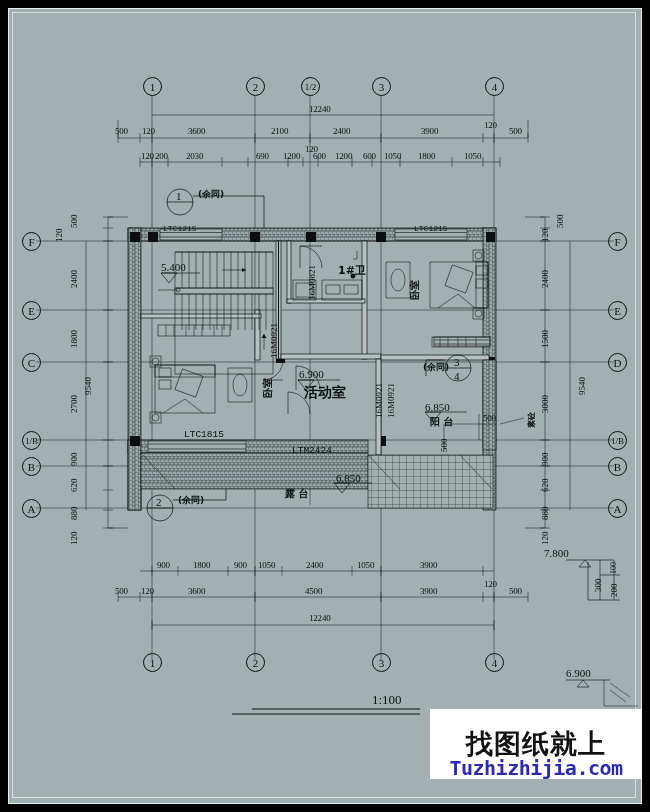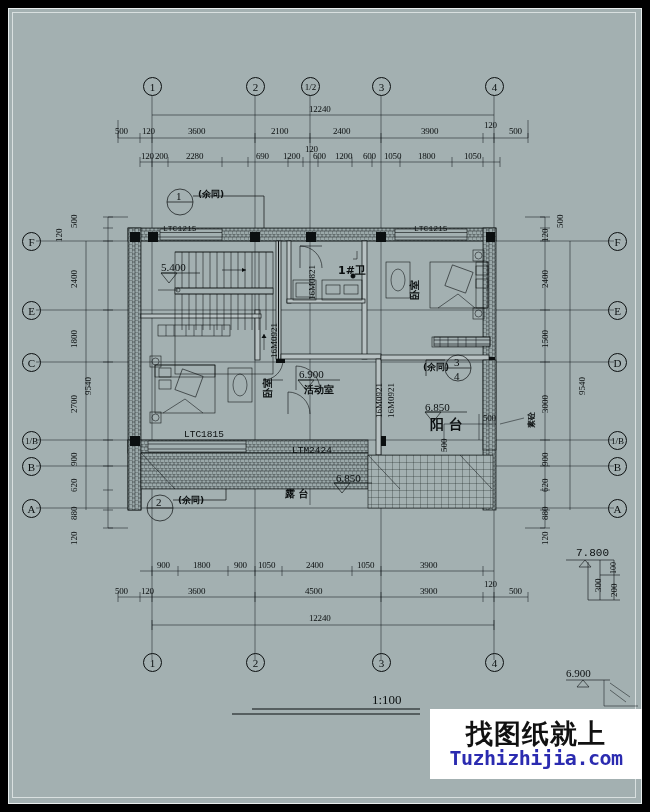--- a/index.html
+++ b/index.html
@@ -511,23 +511,23 @@
     <div class="txt dim" style="left:176px;top:191px;font-size:11px;">1</div>
     <div class="txt cn" style="left:198px;top:190px;">(余同)</div>
     <div class="txt dim" style="left:156px;top:497px;font-size:11px;">2</div>
     <div class="txt cn" style="left:178px;top:496px;">(余同)</div>
     <div class="txt dim" style="left:454px;top:357px;font-size:11px;">3</div>
     <div class="txt dim" style="left:454px;top:371px;font-size:11px;">4</div>
     <div class="txt cn" style="left:423px;top:363px;">(余同)</div>
 
     <div class="txt lvl" style="left:161px;top:262px;">5.400</div>
     <div class="txt lvl" style="left:299px;top:369px;">6.900</div>
-    <div class="txt cn" style="left:304px;top:385px;font-size:10px;">活动室</div>
+    <div class="txt cn" style="left:304px;top:385px;font-size:14px;">活动室</div>
     <div class="txt lvl" style="left:425px;top:402px;">6.850</div>
-    <div class="txt cn" style="left:430px;top:417px;font-size:14px;">阳 台</div>
+    <div class="txt cn" style="left:430px;top:417px;font-size:10px;">阳 台</div>
     <div class="txt lvl" style="left:336px;top:473px;">6.850</div>
     <div class="txt cn" style="left:285px;top:489px;font-size:10px;">露 台</div>
     <div class="txt cn" style="left:338px;top:265px;font-size:11px;">1#卫</div>
     <div class="txt cnv" style="left:410px;top:300px;font-size:10px;">卧室</div>
     <div class="txt cnv" style="left:263px;top:398px;font-size:10px;">卧室</div>
     <div class="txt cnv" style="left:528px;top:428px;font-size:8px;">素砼</div>
 
     <div class="txt dlbl" style="left:163px;top:225px;font-size:8px;">LTC1215</div>
     <div class="txt dlbl" style="left:414px;top:225px;font-size:8px;">LTC1215</div>
     <div class="txt dlbl" style="left:184px;top:430px;font-size:9.5px;">LTC1815</div>
@@ -542,21 +542,21 @@
     <div class="txt dim" style="left:142px;top:127px;">120</div>
     <div class="txt dim" style="left:188px;top:127px;">3600</div>
     <div class="txt dim" style="left:271px;top:127px;text-align:center;">2100</div>
     <div class="txt dim" style="left:333px;top:127px;">2400</div>
     <div class="txt dim" style="left:421px;top:127px;">3900</div>
     <div class="txt dim" style="left:484px;top:121px;">120</div>
     <div class="txt dim" style="left:509px;top:127px;">500</div>
 
     <div class="txt dim" style="left:141px;top:152px;">120</div>
     <div class="txt dim" style="left:155px;top:152px;">200</div>
-    <div class="txt dim" style="left:186px;top:152px;">2280</div>
+    <div class="txt dim" style="left:186px;top:152px;">2030</div>
     <div class="txt dim" style="left:256px;top:152px;">690</div>
     <div class="txt dim" style="left:283px;top:152px;">1200</div>
     <div class="txt dim" style="left:305px;top:145px;">120</div>
     <div class="txt dim" style="left:313px;top:152px;">600</div>
     <div class="txt dim" style="left:335px;top:152px;">1200</div>
     <div class="txt dim" style="left:363px;top:152px;">600</div>
     <div class="txt dim" style="left:384px;top:152px;">1050</div>
     <div class="txt dim" style="left:418px;top:152px;">1800</div>
     <div class="txt dim" style="left:464px;top:152px;">1050</div>
 
@@ -595,27 +595,27 @@
     <div class="txt dimv" style="left:541px;top:413px;">3000</div>
     <div class="txt dimv" style="left:541px;top:466px;">900</div>
     <div class="txt dimv" style="left:541px;top:492px;">620</div>
     <div class="txt dimv" style="left:541px;top:520px;">880</div>
     <div class="txt dimv" style="left:541px;top:545px;">120</div>
     <div class="txt dimv" style="left:578px;top:395px;">9540</div>
 
     <div class="txt dim" style="left:483px;top:414px;">500</div>
     <div class="txt dimv" style="left:440px;top:452px;">500</div>
 
-    <div class="txt lvl" style="left:576px;top:548px;font-family:Liberation Mono, monospace;">7.800</div>
+    <div class="txt lvl" style="left:544px;top:548px;">7.800</div>
     <div class="txt dimv" style="left:594px;top:592px;">300</div>
     <div class="txt dimv" style="left:610px;top:597px;">200</div>
     <div class="txt dimv" style="left:610px;top:574px;font-size:8px;">100</div>
     <div class="txt lvl" style="left:566px;top:668px;">6.900</div>
 
     <div class="title" style="left:372px;top:692px;font-size:13px;color:#0b0f10;font-family:'Liberation Serif',serif;">1:100</div>
 
-    <div id="wm" style="left:430px;top:709px;width:212px;height:70px;">
+    <div id="wm" style="left:430px;top:709px;width:212px;height:70px;justify-content:flex-end;">
       <div class="wm1">找图纸就上</div>
       <div class="wm2">Tuzhizhijia.com</div>
     </div>
 
   </div>
 </div>
 
 </body></html>

